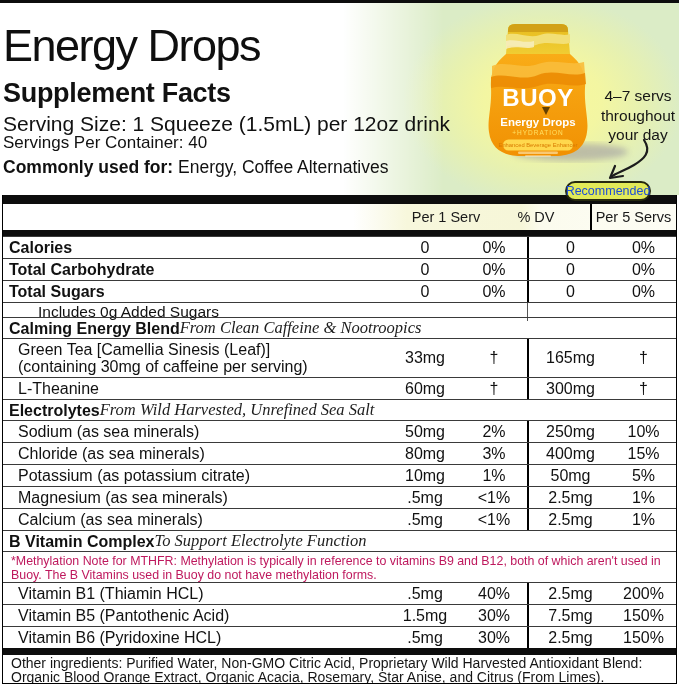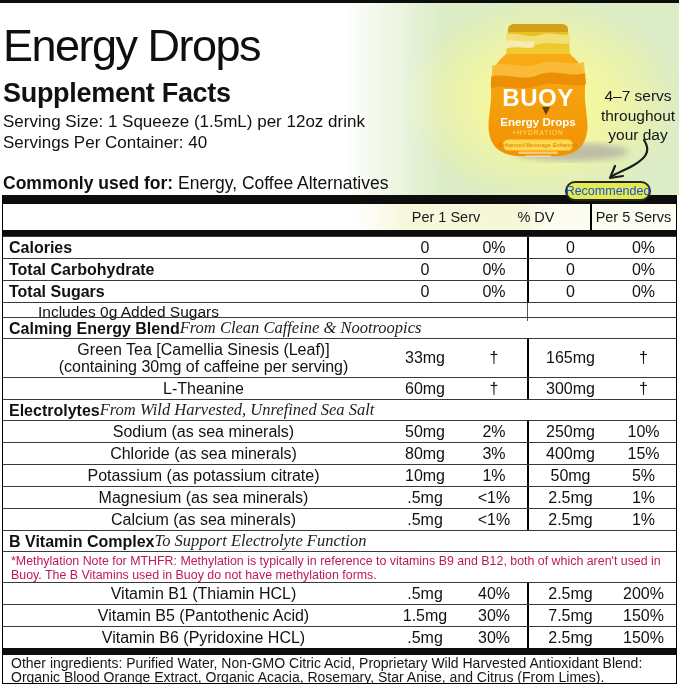--- a/index.html
+++ b/index.html
@@ -6,23 +6,23 @@
   .page{position:relative;width:679px;height:684px;overflow:hidden;background:#fff;
         font-family:"Liberation Sans",sans-serif;color:#111;}
   .topline{position:absolute;top:0;left:0;width:679px;height:3px;background:#0d0d0d;}
   .glow{position:absolute;top:3px;right:0;width:336px;height:192px;
     background:
       linear-gradient(90deg,#ffffff 0%,rgba(255,255,255,0) 30%),
       radial-gradient(ellipse 140px 105px at 200px 98px,#f9f89c 0%,#f3f6a2 42%,#e7f1b0 70%,#dbecc6 100%);}
   
   .title{position:absolute;left:3px;top:20px;font-size:45px;font-weight:400;letter-spacing:-1.5px;color:#0f0f0f;}
   .facts-title{position:absolute;left:3px;top:78px;font-size:27px;font-weight:700;letter-spacing:-.3px;}
-  .line1{position:absolute;left:3px;top:112px;font-size:17px;}
+  .line1{position:absolute;left:3px;top:112px;font-size:21px;}
   .line2{position:absolute;left:3px;top:133px;font-size:17px;}
-  .line3{position:absolute;left:3px;top:157px;font-size:17.5px;margin-top:16px;}
+  .line3{position:absolute;left:3px;top:157px;font-size:17.5px;}
   .line3 b{font-weight:700;}
   
   .annot{position:absolute;left:586px;top:86px;width:104px;text-align:center;
          font-size:15.5px;line-height:19.5px;color:#161616;}
   .arrow-svg{position:absolute;left:590px;top:128px;}
   .recommended{position:absolute;left:565px;top:181px;width:86px;height:20px;z-index:6;
       background:#e2ea58;border:2px solid #26290f;border-radius:12px;box-sizing:border-box;
       display:flex;align-items:center;justify-content:center;font-size:12.5px;color:#1d4ed8;}
   .bottle-svg{position:absolute;left:482px;top:22px;}
   
@@ -36,21 +36,21 @@
       background:linear-gradient(90deg,#ffffff 0%,#ffffff 52%,#f7f7dc 60%,#f6f6d8 77%,#fbfbee 80%,#fdfdf4 100%);gap:21px;}
   .thead .hc{text-align:center;height:100%;display:flex;align-items:center;justify-content:center;}
   .thead .per5h{border-left:2px solid #000;}
   .trow{flex:none;border-top:1px solid #3a3a3a;box-sizing:border-box;}
   .trow.item{display:grid;grid-template-columns:386px 72px 66px 85px 63px;align-items:center;height:22px;font-size:16px;}
   .trow.item.two{height:39px;}
   .trow.item.ind2{height:15px;font-size:15.5px;}
   .trow.item .c{height:100%;display:flex;align-items:center;justify-content:center;}
   .trow.item .nm{justify-content:flex-start;padding-left:6px;flex-direction:column;align-items:flex-start;justify-content:center;}
   .trow.item .nm div{line-height:17.5px;}
-  .trow.item.ind1 .nm{padding-left:15px;align-items:center;}
+  .trow.item.ind1 .nm{padding-left:15px;}
   .trow.item.ind2 .nm{padding-left:35px;}
   .trow.item.bold .nm{font-weight:700;}
   .trow .per5{border-left:2px solid #000;}
   .trow.ind2 .per5{border-left-width:1px;border-left-color:#555;}
   .trow.section{height:21px;display:flex;align-items:flex-end;padding-left:6px;font-size:16px;}
   .trow.section .sname{font-weight:700;}
   .trow.section .snote{font-family:"Liberation Serif",serif;font-style:italic;font-size:16.5px;color:#1d1d1d;}
   .trow.foot{height:31px;padding:2px 8px 0;font-size:12.4px;line-height:14.2px;color:#be185d;}
   .other{flex:1;padding:2px 8px 8px;font-size:14px;line-height:13.8px;color:#151515;display:block;}
   .other .oi{line-height:13.8px;}

